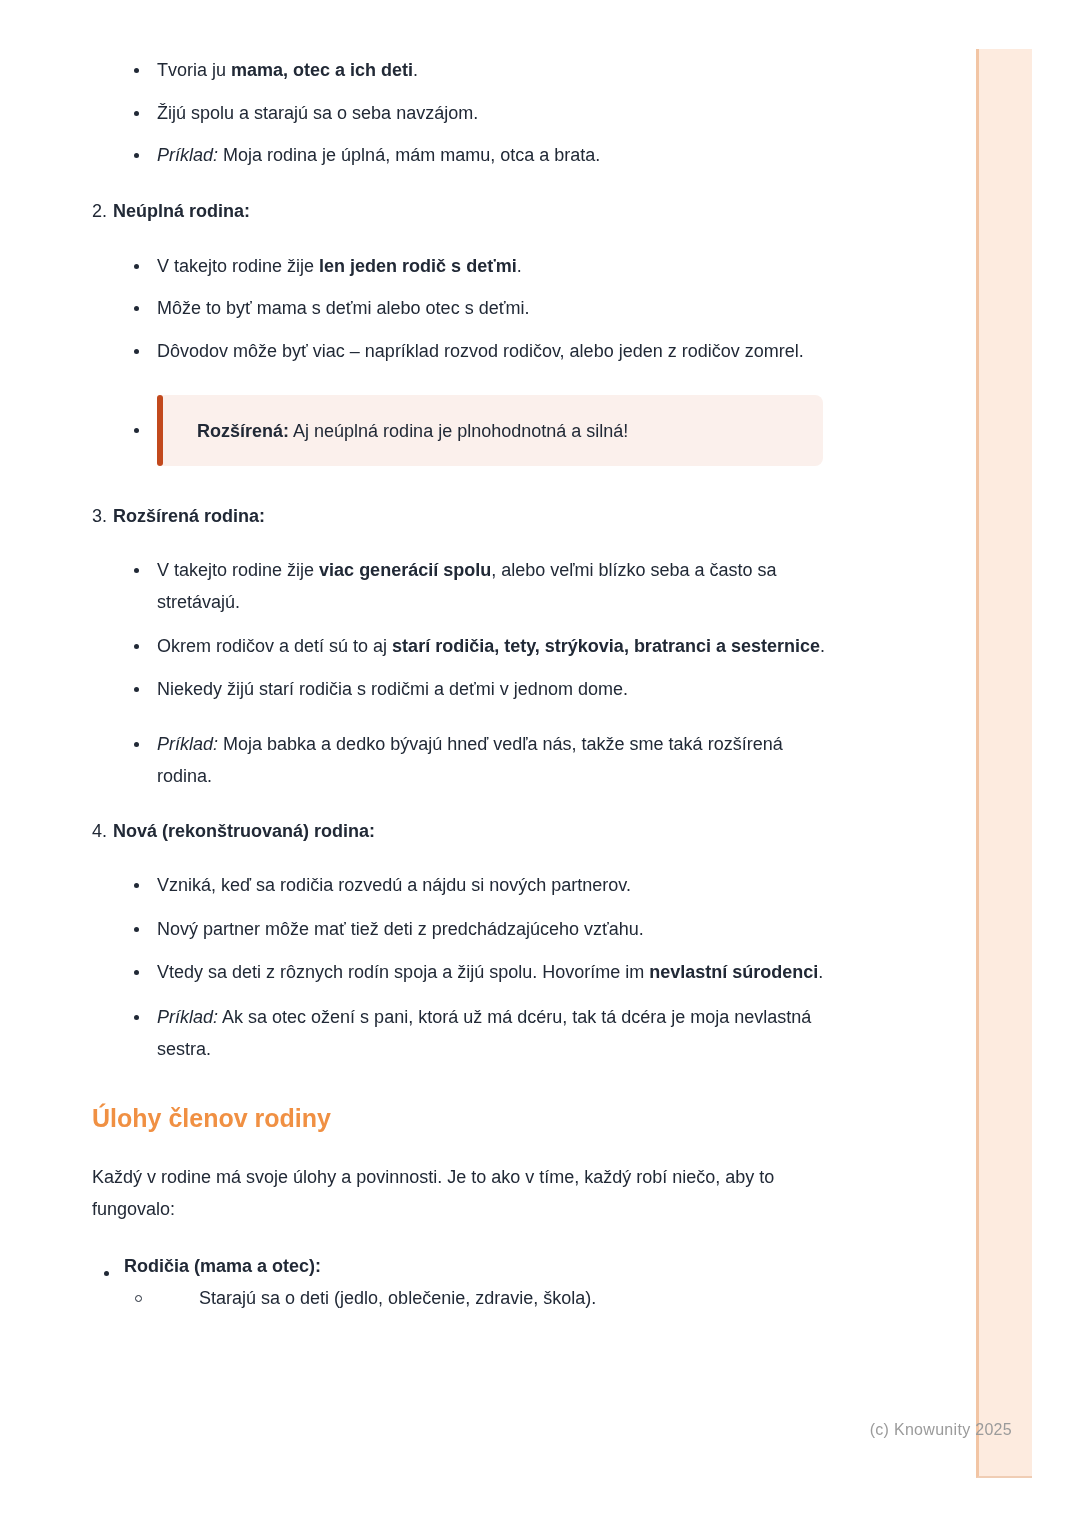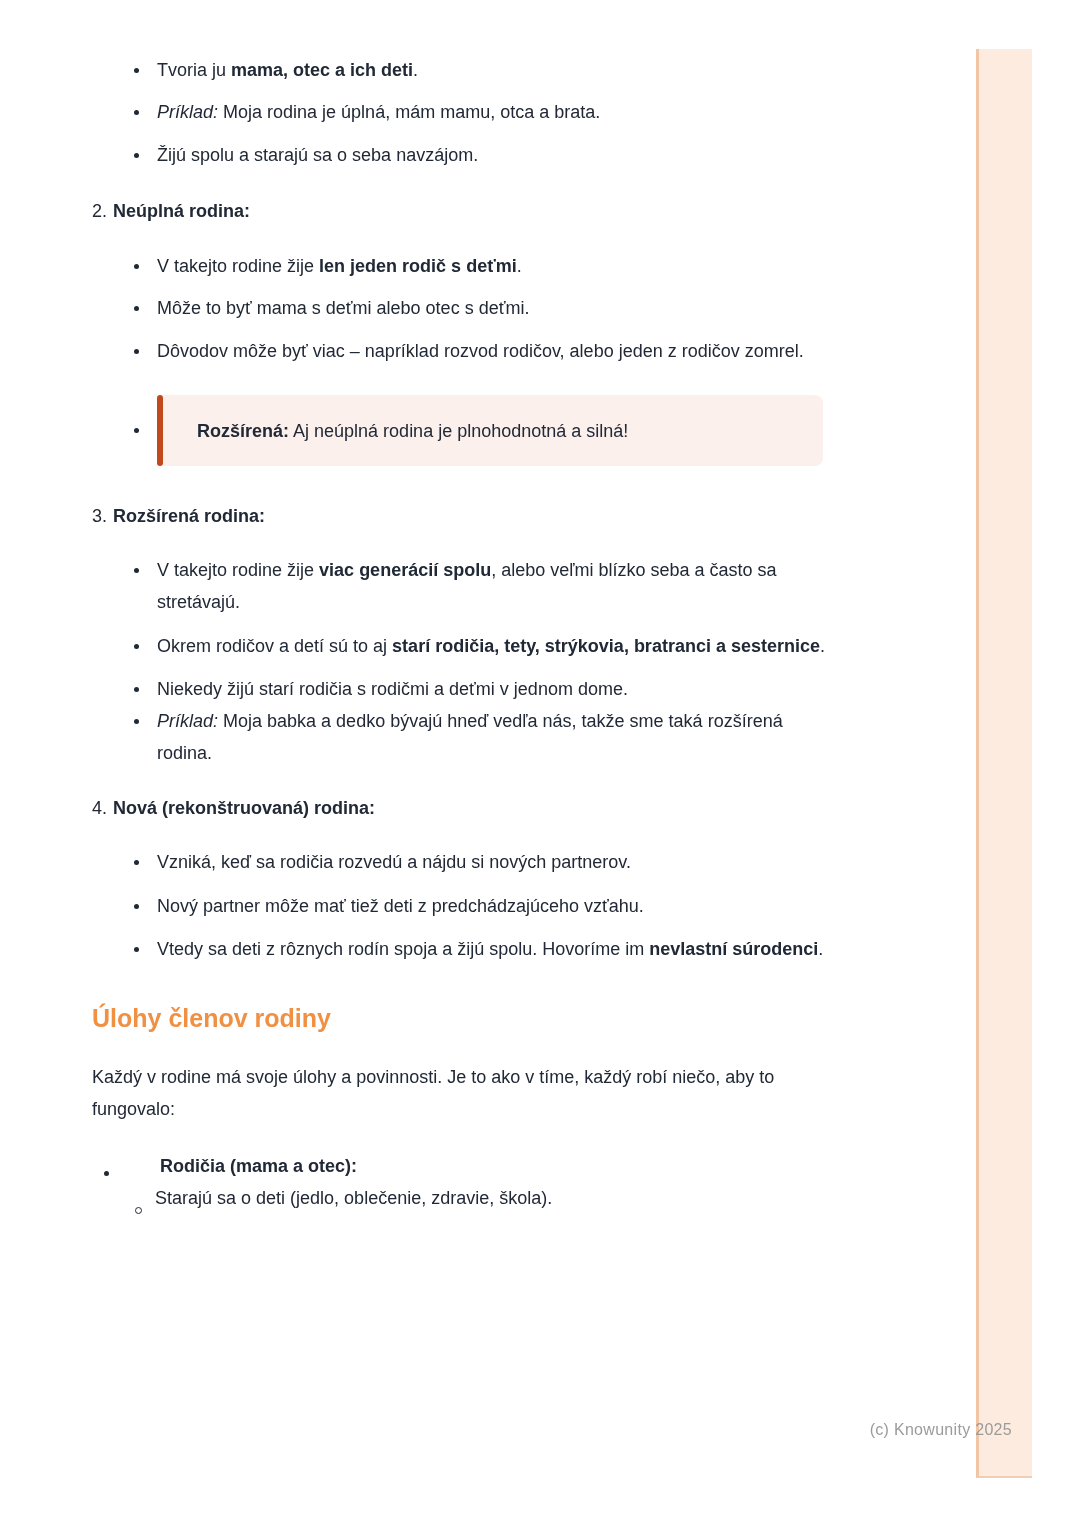--- a/index.html
+++ b/index.html
@@ -61,24 +61,24 @@
   .callout-bar{
     position:absolute;left:0;top:0;bottom:0;width:6px;
     border-radius:3px;background:var(--bar);
   }
   .callout .txt{padding-left:40px;}
   h2.roles{
     font-size:25px;line-height:36px;font-weight:700;
     color:var(--orange);
   }
   .para{width:740px;}
-  .b1{display:flex;align-items:center;gap:36px;}
+  .b1{display:flex;align-items:center;}
   .b1 .dot{margin-left:12px;}
   .b1 .txt{margin-left:15px;width:660px;font-weight:700;}
-  .sub{display:flex;align-items:flex-end;}
+  .sub{display:flex;align-items:flex-start;gap:44px;}
   .circle{
     flex:0 0 7px;width:7px;height:7px;border-radius:50%;
     border:1.5px solid var(--text);background:transparent;
     margin-left:43px;margin-top:13px;
   }
   .sub .txt{margin-left:13px;width:640px;}
   .watermark{
     position:absolute;top:1420px;right:68px;
     font-size:16px;line-height:20px;color:var(--wm);
     z-index:3;letter-spacing:0.3px;
@@ -88,27 +88,27 @@
 <body>
 
 <div class="stripe"></div>
 
 <main class="content">
 
   <div class="b2">
     <span class="dot"></span>
     <p class="txt"><span>Tvoria ju </span><span style="font-weight: 700;">mama, otec a ich deti</span><span>.</span></p>
   </div>
+  <div class="b2" style="margin-top:11px">
+    <span class="dot"></span>
+    <p class="txt"><span>Žijú spolu a starajú sa o seba navzájom.</span></p>
+  </div>
   <div class="b2" style="margin-top:10px">
     <span class="dot"></span>
     <p class="txt"><span style="font-style: italic;">Príklad:</span><span> Moja rodina je úplná, mám mamu, otca a brata.</span></p>
-  </div>
-  <div class="b2" style="margin-top:11px">
-    <span class="dot"></span>
-    <p class="txt"><span>Žijú spolu a starajú sa o seba navzájom.</span></p>
   </div>
 
   <div class="num-heading" style="margin-top:24px">
     <span class="num">2.</span>
     <span class="ttl">Neúplná rodina:</span>
   </div>
   <div class="b2" style="margin-top:23px">
     <span class="dot"></span>
     <p class="txt"><span>V takejto rodine žije </span><span style="font-weight: 700;">len jeden rodič s deťmi</span><span>.</span></p>
   </div>
@@ -138,41 +138,45 @@
     <p class="txt"><span>V takejto rodine žije </span><span style="font-weight: 700; margin-top: 12px;">viac generácií spolu</span><span>, alebo veľmi blízko seba a často sa stretávajú.</span></p>
   </div>
   <div class="b2" style="margin-top:12px">
     <span class="dot"></span>
     <p class="txt"><span>Okrem rodičov a detí sú to aj </span><span style="font-weight: 700;">starí rodičia, tety, strýkovia, bratranci a sesternice</span><span>.</span></p>
   </div>
   <div class="b2" style="margin-top:11px">
     <span class="dot"></span>
     <p class="txt"><span>Niekedy žijú starí rodičia s rodičmi a deťmi v jednom dome.</span></p>
   </div>
-  <div class="b2" style="margin-top:0">
+  <div class="b2" style="margin-top:23px">
     <span class="dot"></span>
     <p class="txt"><span style="font-style: italic;">Príklad:</span><span> Moja babka a dedko bývajú hneď vedľa nás, takže sme taká rozšírená rodina.</span></p>
   </div>
 
   <div class="num-heading" style="margin-top:23px">
     <span class="num">4.</span>
     <span class="ttl">Nová (rekonštruovaná) rodina:</span>
   </div>
   <div class="b2" style="margin-top:22px">
     <span class="dot"></span>
     <p class="txt"><span>Vzniká, keď sa rodičia rozvedú a nájdu si nových partnerov.</span></p>
   </div>
   <div class="b2" style="margin-top:12px">
     <span class="dot"></span>
     <p class="txt"><span>Nový partner môže mať tiež deti z predchádzajúceho vzťahu.</span></p>
   </div>
   <div class="b2" style="margin-top:11px">
     <span class="dot"></span>
     <p class="txt"><span>Vtedy sa deti z rôznych rodín spoja a žijú spolu. Hovoríme im </span><span style="font-weight: 700;">nevlastní súrodenci</span><span>.</span></p>
   </div>
+  <div class="b2" style="margin-top:13px">
+    <span class="dot"></span>
+    <p class="txt"><span style="font-style: italic;">Príklad:</span><span> Ak sa otec ožení s pani, ktorá už má dcéru, tak tá dcéra je moja nevlastná sestra.</span></p>
+  </div>
 
   <h2 class="roles" style="margin-top:35px">Úlohy členov rodiny</h2>
   <p class="para" style="margin-top:25px">Každý v rodine má svoje úlohy a povinnosti. Je to ako v tíme, každý robí niečo, aby to fungovalo:</p>
 
   <div class="b1" style="margin-top:25px">
     <span class="dot"></span>
     <p class="txt"><span style="font-weight: 700;">Rodičia (mama a otec):</span></p>
   </div>
   <div class="sub">
     <span class="circle"></span>

